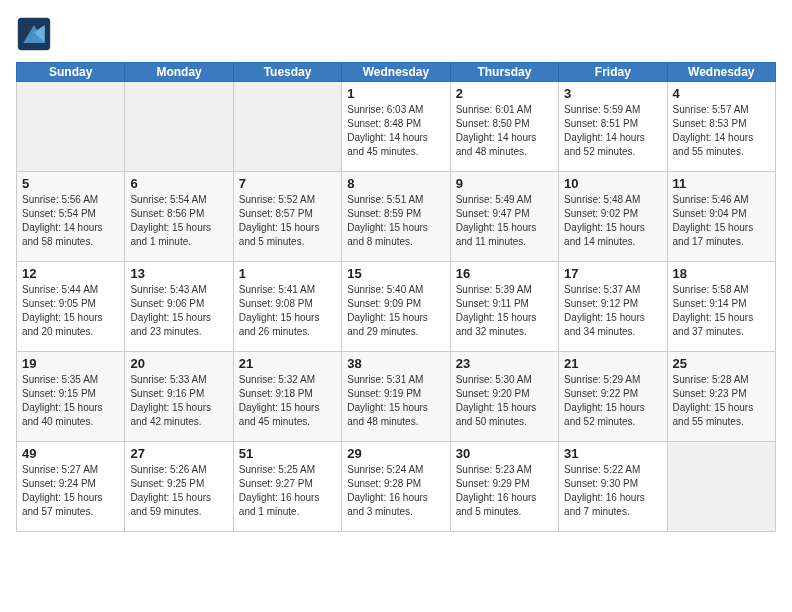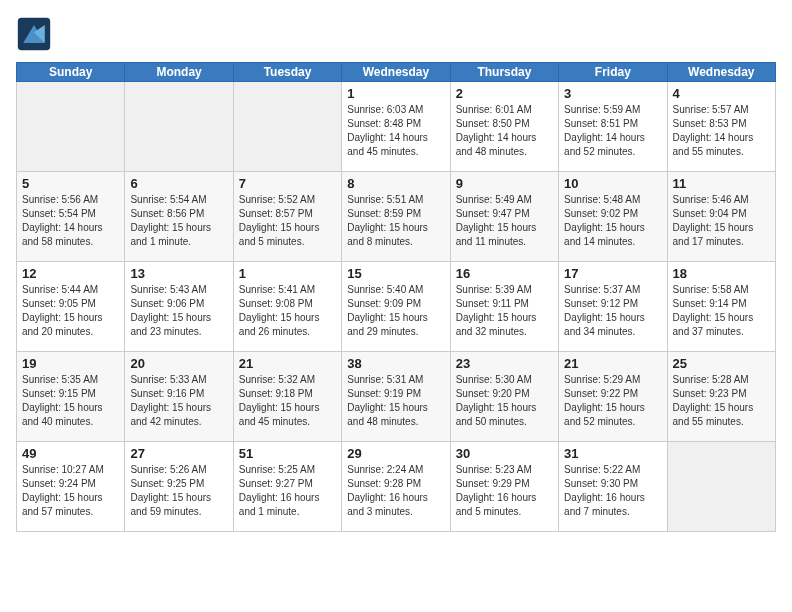--- a/index.html
+++ b/index.html
@@ -309,42 +309,42 @@
           <span class="day-number">25</span>
           <div class="day-info">Sunrise: 5:28 AM
 Sunset: 9:23 PM
 Daylight: 15 hours
 and 55 minutes.</div>
         </td>
       </tr>
       <tr>
         <td>
           <span class="day-number">49</span>
-          <div class="day-info">Sunrise: 10:27 AM
+          <div class="day-info">Sunrise: 5:27 AM
 Sunset: 9:24 PM
 Daylight: 15 hours
 and 57 minutes.</div>
         </td>
         <td>
           <span class="day-number">27</span>
           <div class="day-info">Sunrise: 5:26 AM
 Sunset: 9:25 PM
 Daylight: 15 hours
 and 59 minutes.</div>
         </td>
         <td>
           <span class="day-number">51</span>
           <div class="day-info">Sunrise: 5:25 AM
 Sunset: 9:27 PM
 Daylight: 16 hours
 and 1 minute.</div>
         </td>
         <td>
           <span class="day-number">29</span>
-          <div class="day-info">Sunrise: 2:24 AM
+          <div class="day-info">Sunrise: 5:24 AM
 Sunset: 9:28 PM
 Daylight: 16 hours
 and 3 minutes.</div>
         </td>
         <td>
           <span class="day-number">30</span>
           <div class="day-info">Sunrise: 5:23 AM
 Sunset: 9:29 PM
 Daylight: 16 hours
 and 5 minutes.</div>

